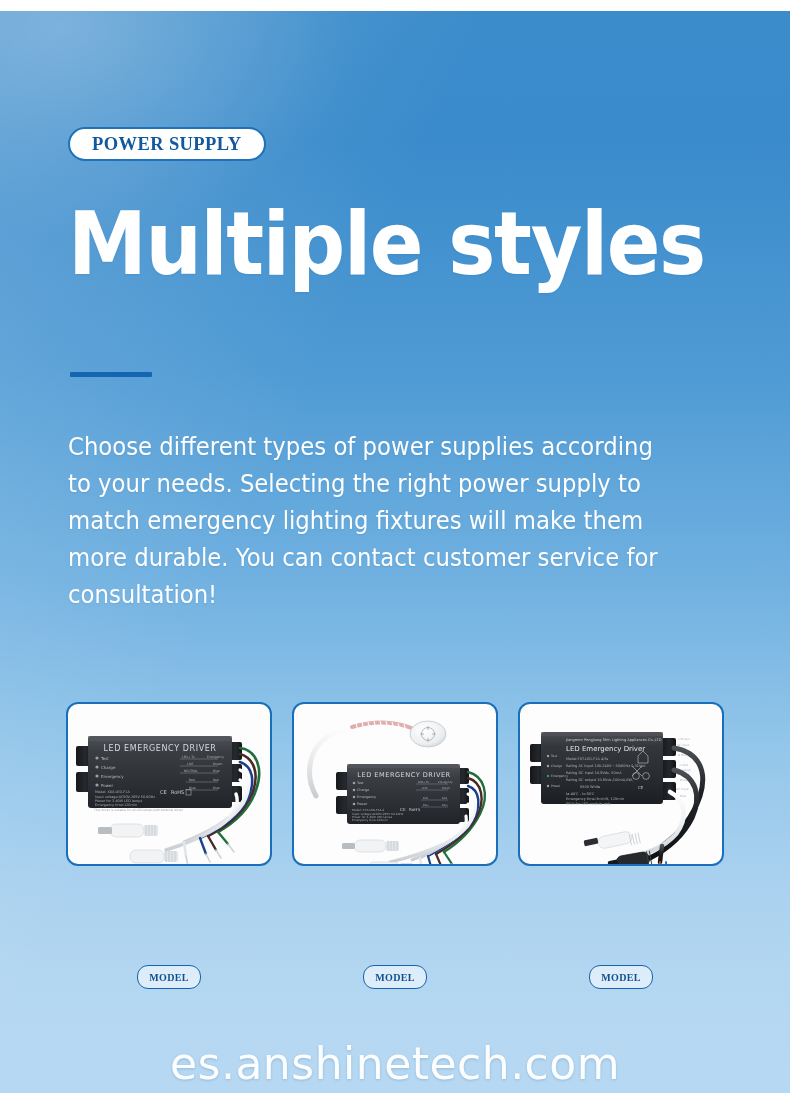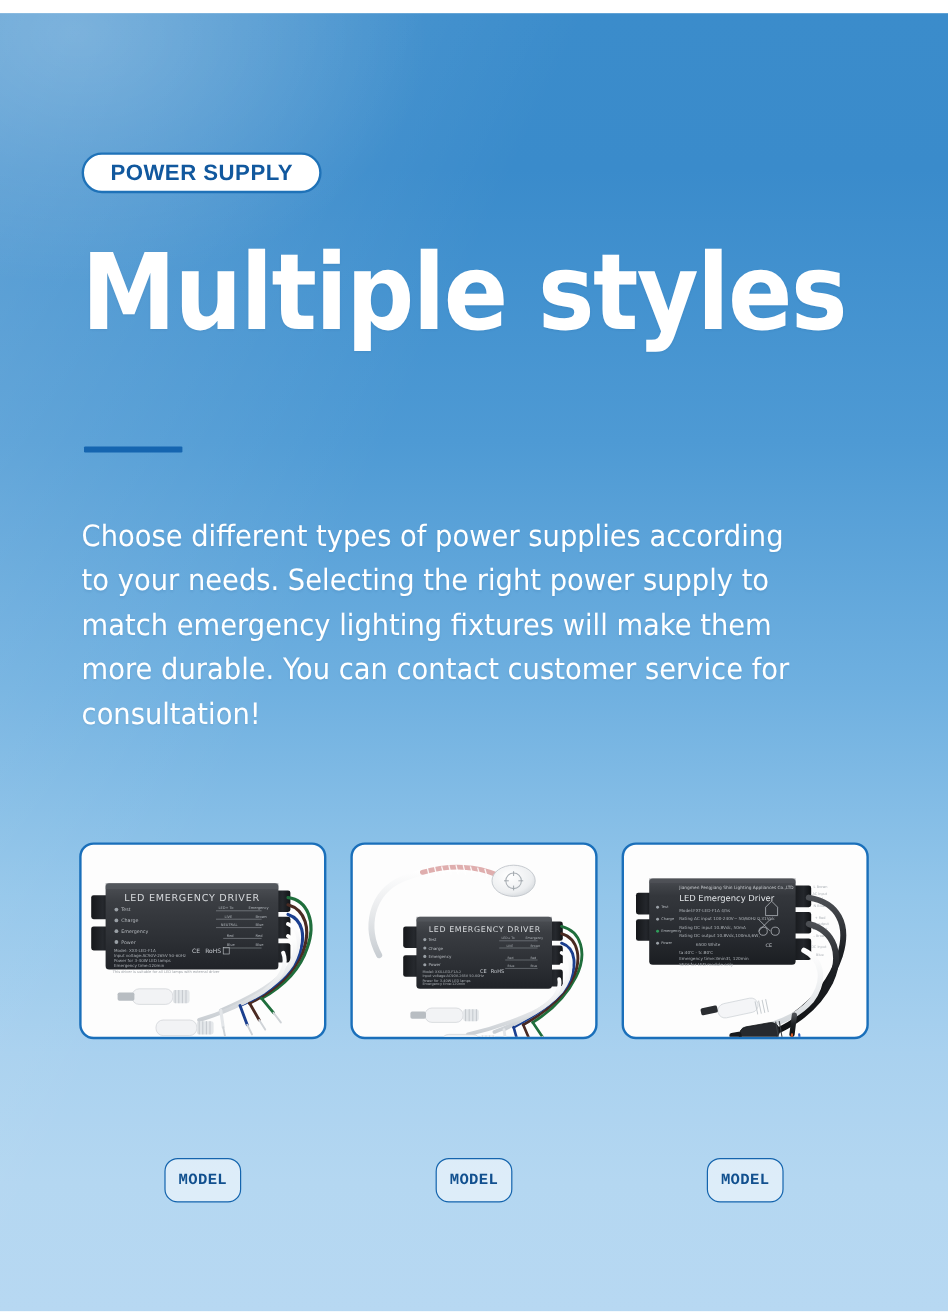--- a/index.html
+++ b/index.html
@@ -76,21 +76,21 @@
     background: #ffffff;
     border: 2px solid #1f72b8;
     border-radius: 19px;
     box-sizing: border-box;
   }
   .badge-pill span {
     font-size: 18.5px;
     font-weight: bold;
     letter-spacing: 0.4px;
     color: #11589e;
-    font-family: Liberation Sans, sans-serif;
+    font-family: Liberation Serif, serif;
     white-space: nowrap;
   }
 
   
   .headline {
     position: absolute;
     left: 68px;
     top: 198px;
     width: 680px;
     font-size: 88px;
@@ -200,30 +200,30 @@
     display: flex;
     justify-content: center;
   }
   .tag-wrap.t0 { left: 66px; }
   .tag-wrap.t1 { left: 292px; }
   .tag-wrap.t2 { left: 518px; }
   .model-tag {
     display: inline-flex;
     align-items: center;
     justify-content: center;
-    height: 37px;
+    height: 24px;
     padding: 0 11px;
     border: 1.6px solid #1464ad;
     border-radius: 11px;
     background: rgba(255,255,255,0.55);
-    font-size: 13px;
+    font-size: 10px;
     font-weight: bold;
     color: #11508f;
     letter-spacing: 0.3px;
-    font-family: Liberation Mono, monospace;
+    font-family: Liberation Serif, serif;
     box-sizing: border-box;
   }
 
   
   .watermark {
     position: absolute;
     left: 0;
     top: 1038px;
     width: 790px;
     text-align: center;
@@ -658,15 +658,16 @@
         <span class="model-tag">MODEL</span>
       </div>
       <div class="tag-wrap t1">
         <span class="model-tag">MODEL</span>
       </div>
       <div class="tag-wrap t2">
         <span class="model-tag">MODEL</span>
       </div>
     </div>
 
+    <div class="watermark">es.anshinetech.com</div>
 
   </div>
 </div>
 
 </body></html>

